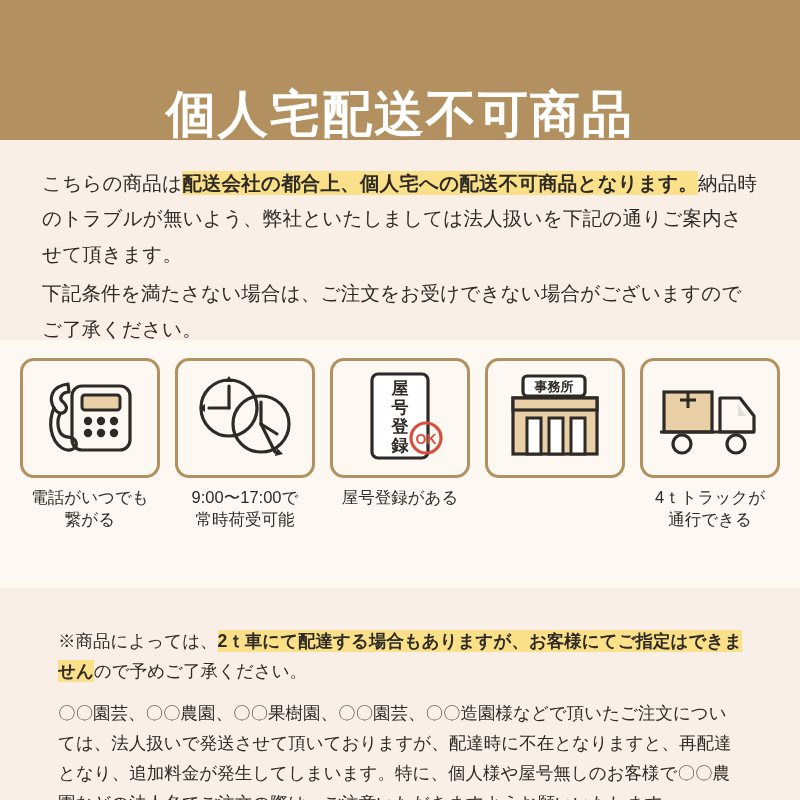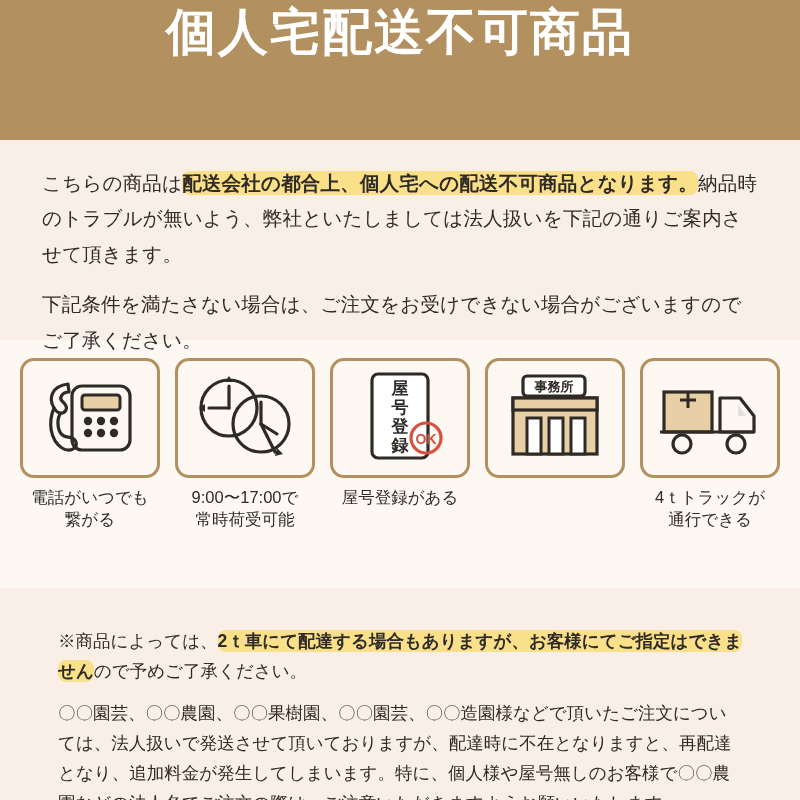--- a/index.html
+++ b/index.html
@@ -22,21 +22,21 @@
   }
 
   
   .header {
     background: #b2905f;
     height: 140px;
     width: 100%;
     display: flex;
     flex-direction: column;
     align-items: center;
-    justify-content: space-between;
+    justify-content: flex-end;
     box-sizing: border-box;
     padding-top: 6px;
   }
   .header-title {
     color: #ffffff;
     font-size: 50px;
     font-weight: bold;
     letter-spacing: 2px;
     line-height: 1.05;
     text-align: center;
@@ -63,25 +63,24 @@
     font-size: 19.5px;
     line-height: 1.82;
     color: #2e2a26;
     letter-spacing: 0.2px;
   }
   .hl {
     background: #fbe08a;
     font-weight: bold;
     padding: 1px 0;
     box-decoration-break: clone;
-    border-radius: 8px;
     -webkit-box-decoration-break: clone;
   }
   .intro p.second {
-    margin-top: 15px;
+    margin-top: 4px;
   }
 
   
   .icons {
     background: #fdf8f2;
     display: flex;
     justify-content: space-between;
     padding: 18px 16px 10px 16px;
     box-sizing: border-box;
   }

